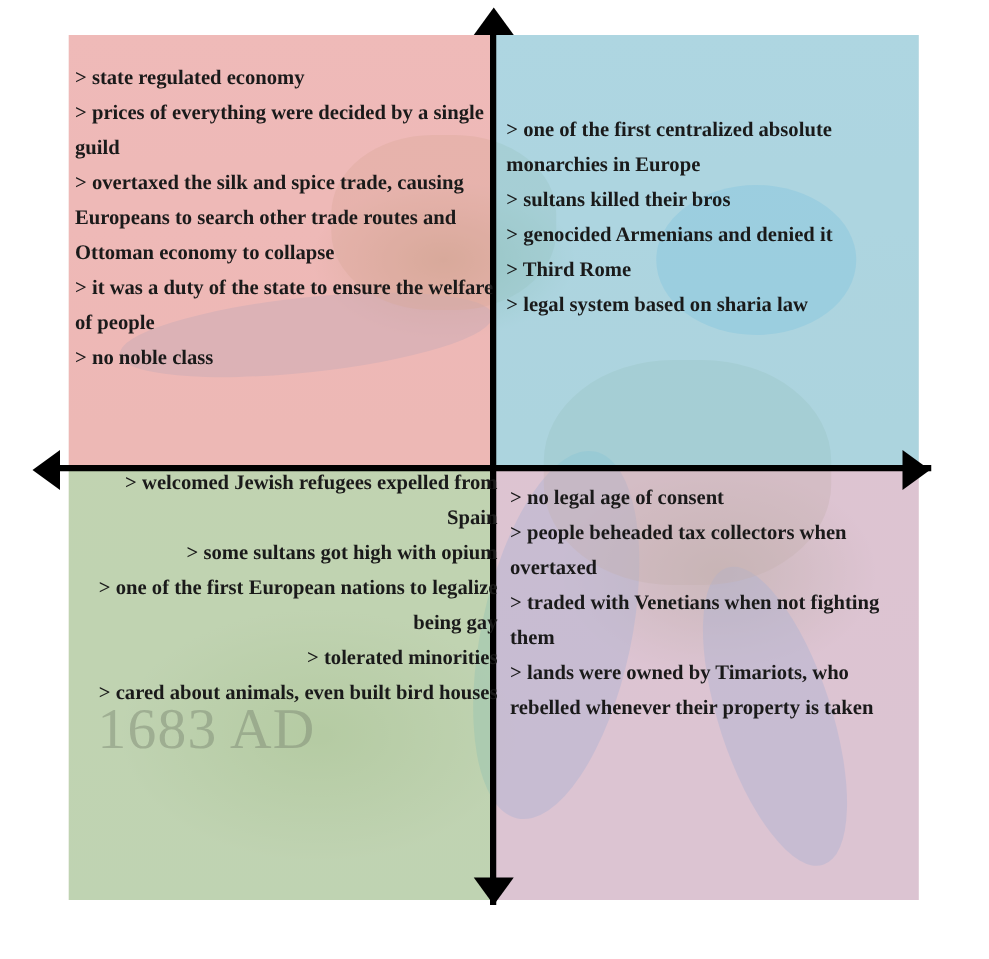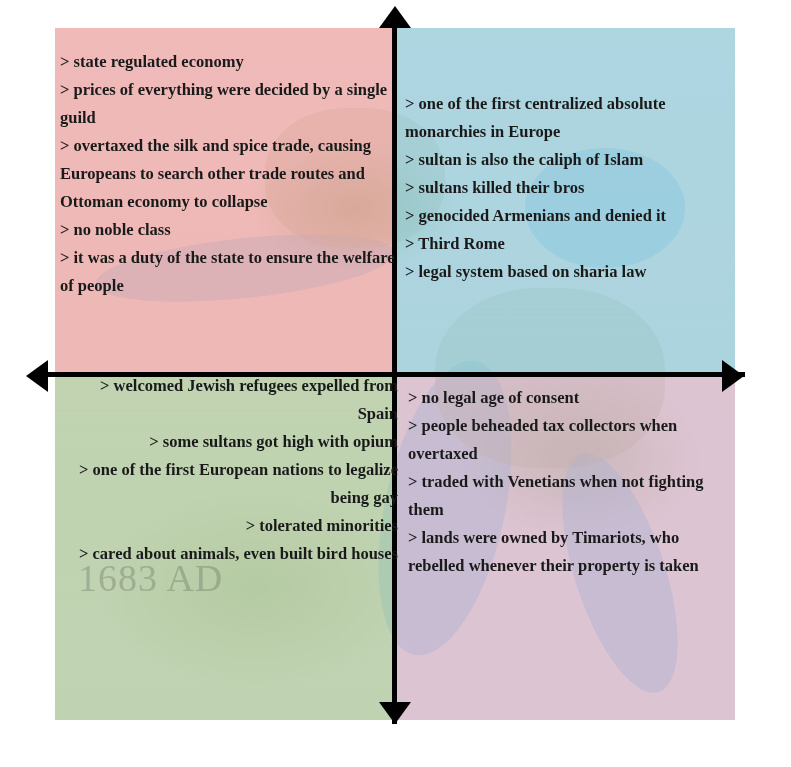--- a/index.html
+++ b/index.html
@@ -67,21 +67,21 @@
   #quad-br {
     left: 395px; top: 374px; width: 340px; height: 346px;
     background: rgba(205,160,205,0.45);
   }
 
   
   #watermark {
     position: absolute;
     left: 78px;
     top: 556px;
-    font-size: 38px;
+    font-size: 46px;
     font-family: "Liberation Serif", serif;
     color: rgba(120,130,110,0.45);
     letter-spacing: 1px;
     user-select: none;
   }
 
   
   .axis-line {
     position: absolute;
     background: #000000;
@@ -160,27 +160,26 @@
   <div class="axis-line" id="axis-h"></div>
   <div class="arrow" id="arrow-up"></div>
   <div class="arrow" id="arrow-down"></div>
   <div class="arrow" id="arrow-left"></div>
   <div class="arrow" id="arrow-right"></div>
 
   <div class="quad-text" id="text-tl">
     <div class="line">&gt; state regulated economy</div>
     <div class="line">&gt; prices of everything were decided by a single guild</div>
     <div class="line">&gt; overtaxed the silk and spice trade, causing Europeans to search other trade routes and Ottoman economy to collapse</div>
+    <div class="line">&gt; it was a duty of the state to ensure the welfare of people</div>
     <div class="line">&gt; no noble class</div>
-    <div class="line">&gt; it was a duty of the state to ensure the welfare of people</div>
   </div>
 
   <div class="quad-text" id="text-tr">
     <div class="line">&gt; one of the first centralized absolute monarchies in Europe</div>
-    <div class="line">&gt; sultan is also the caliph of Islam</div>
     <div class="line">&gt; sultans killed their bros</div>
     <div class="line">&gt; genocided Armenians and denied it</div>
     <div class="line">&gt; Third Rome</div>
     <div class="line">&gt; legal system based on sharia law</div>
   </div>
 
   <div class="quad-text" id="text-bl">
     <div class="line">&gt; welcomed Jewish refugees expelled from Spain</div>
     <div class="line">&gt; some sultans got high with opium</div>
     <div class="line">&gt; one of the first European nations to legalize being gay</div>

